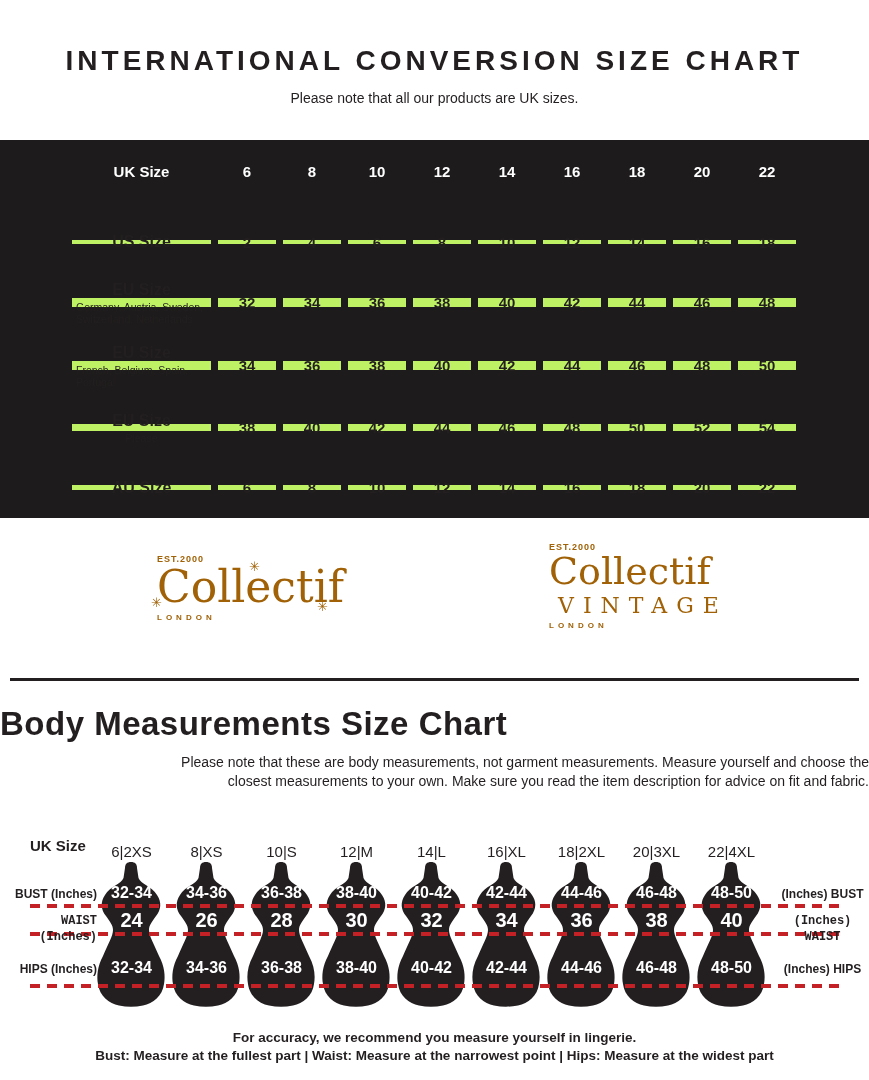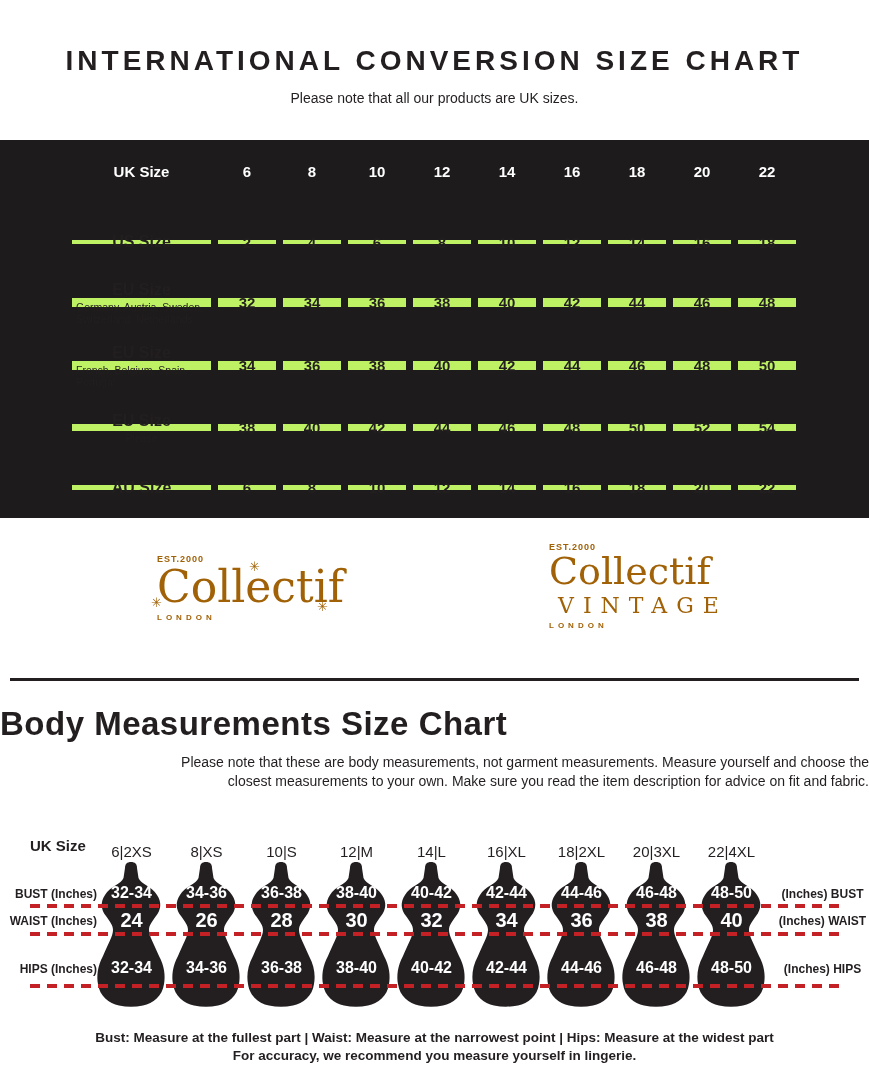--- a/index.html
+++ b/index.html
@@ -71,21 +71,21 @@
     background:repeating-linear-gradient(to right,
       var(--red,#c42127) 0 10px, transparent 10px 17px);}
   .dash-bust{top:71px;}
   .dash-waist{top:99px;}
   .dash-hips{top:151px;}
   .side-label{position:absolute;font-weight:bold;font-size:12px;
     line-height:16px;z-index:4;}
   .side-left{left:0;width:97px;text-align:right;}
   .side-right{left:776px;width:93px;text-align:center;}
   .row-bust{top:53px;}
-  .row-waist{top:80px;}
+  .row-waist{top:80px;font-family:Liberation Mono, monospace;}
   .row-hips{top:128px;}
   
   .footer{margin-top:20px;text-align:center;font-weight:bold;
     font-size:13.5px;line-height:18px;}
 </style>
 </head>
 <body>
 
 <div class="page">
 
@@ -360,16 +360,16 @@
         C5,49 4,41 9,34 C14,25 25.5,23 27.5,17 L29,7
         C29,3 31,1 35,1 Z" fill="#231f20"></path>
     </svg>
     <div class="mval bust-val">48-50</div>
     <div class="mval waist-val">40</div>
     <div class="mval hips-val">48-50</div>
   </div>
     </div>
 
   <div class="footer">
+    <div>For accuracy, we recommend you measure yourself in lingerie.</div>
     <div>Bust: Measure at the fullest part | Waist: Measure at the narrowest point | Hips: Measure at the widest part</div>
-    <div>For accuracy, we recommend you measure yourself in lingerie.</div>
   </div>
 </div>
 
 </body></html>

